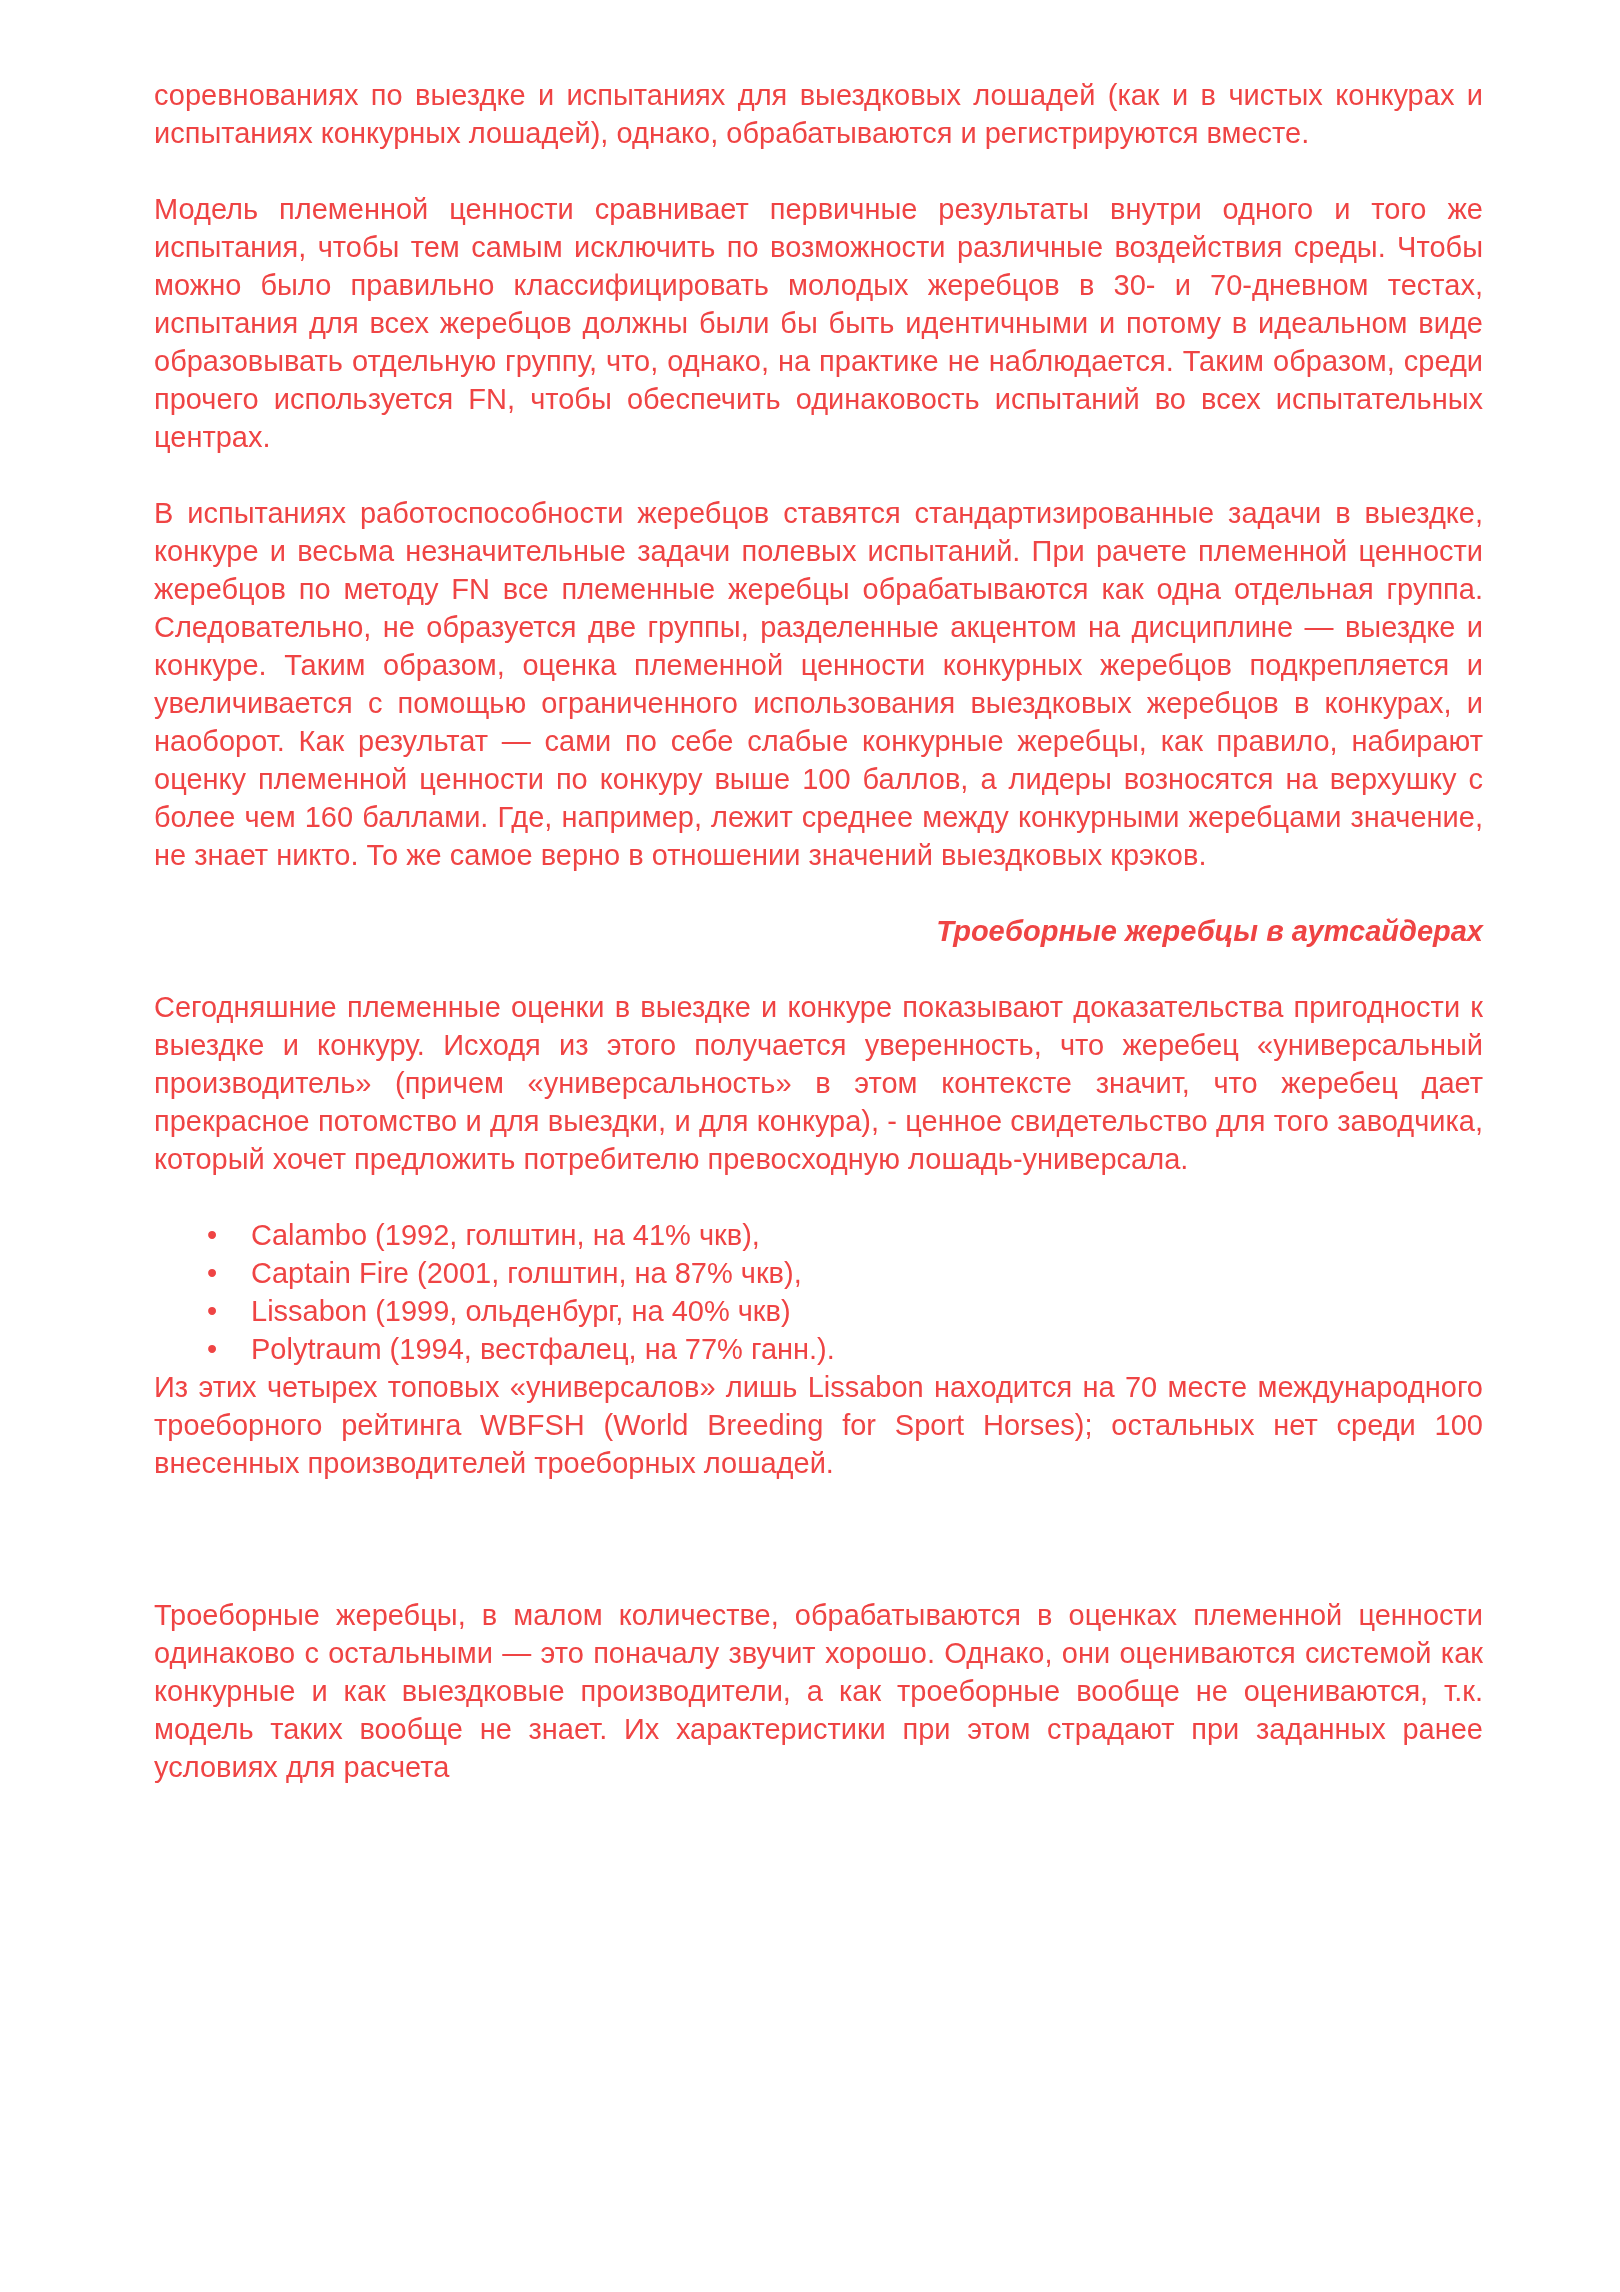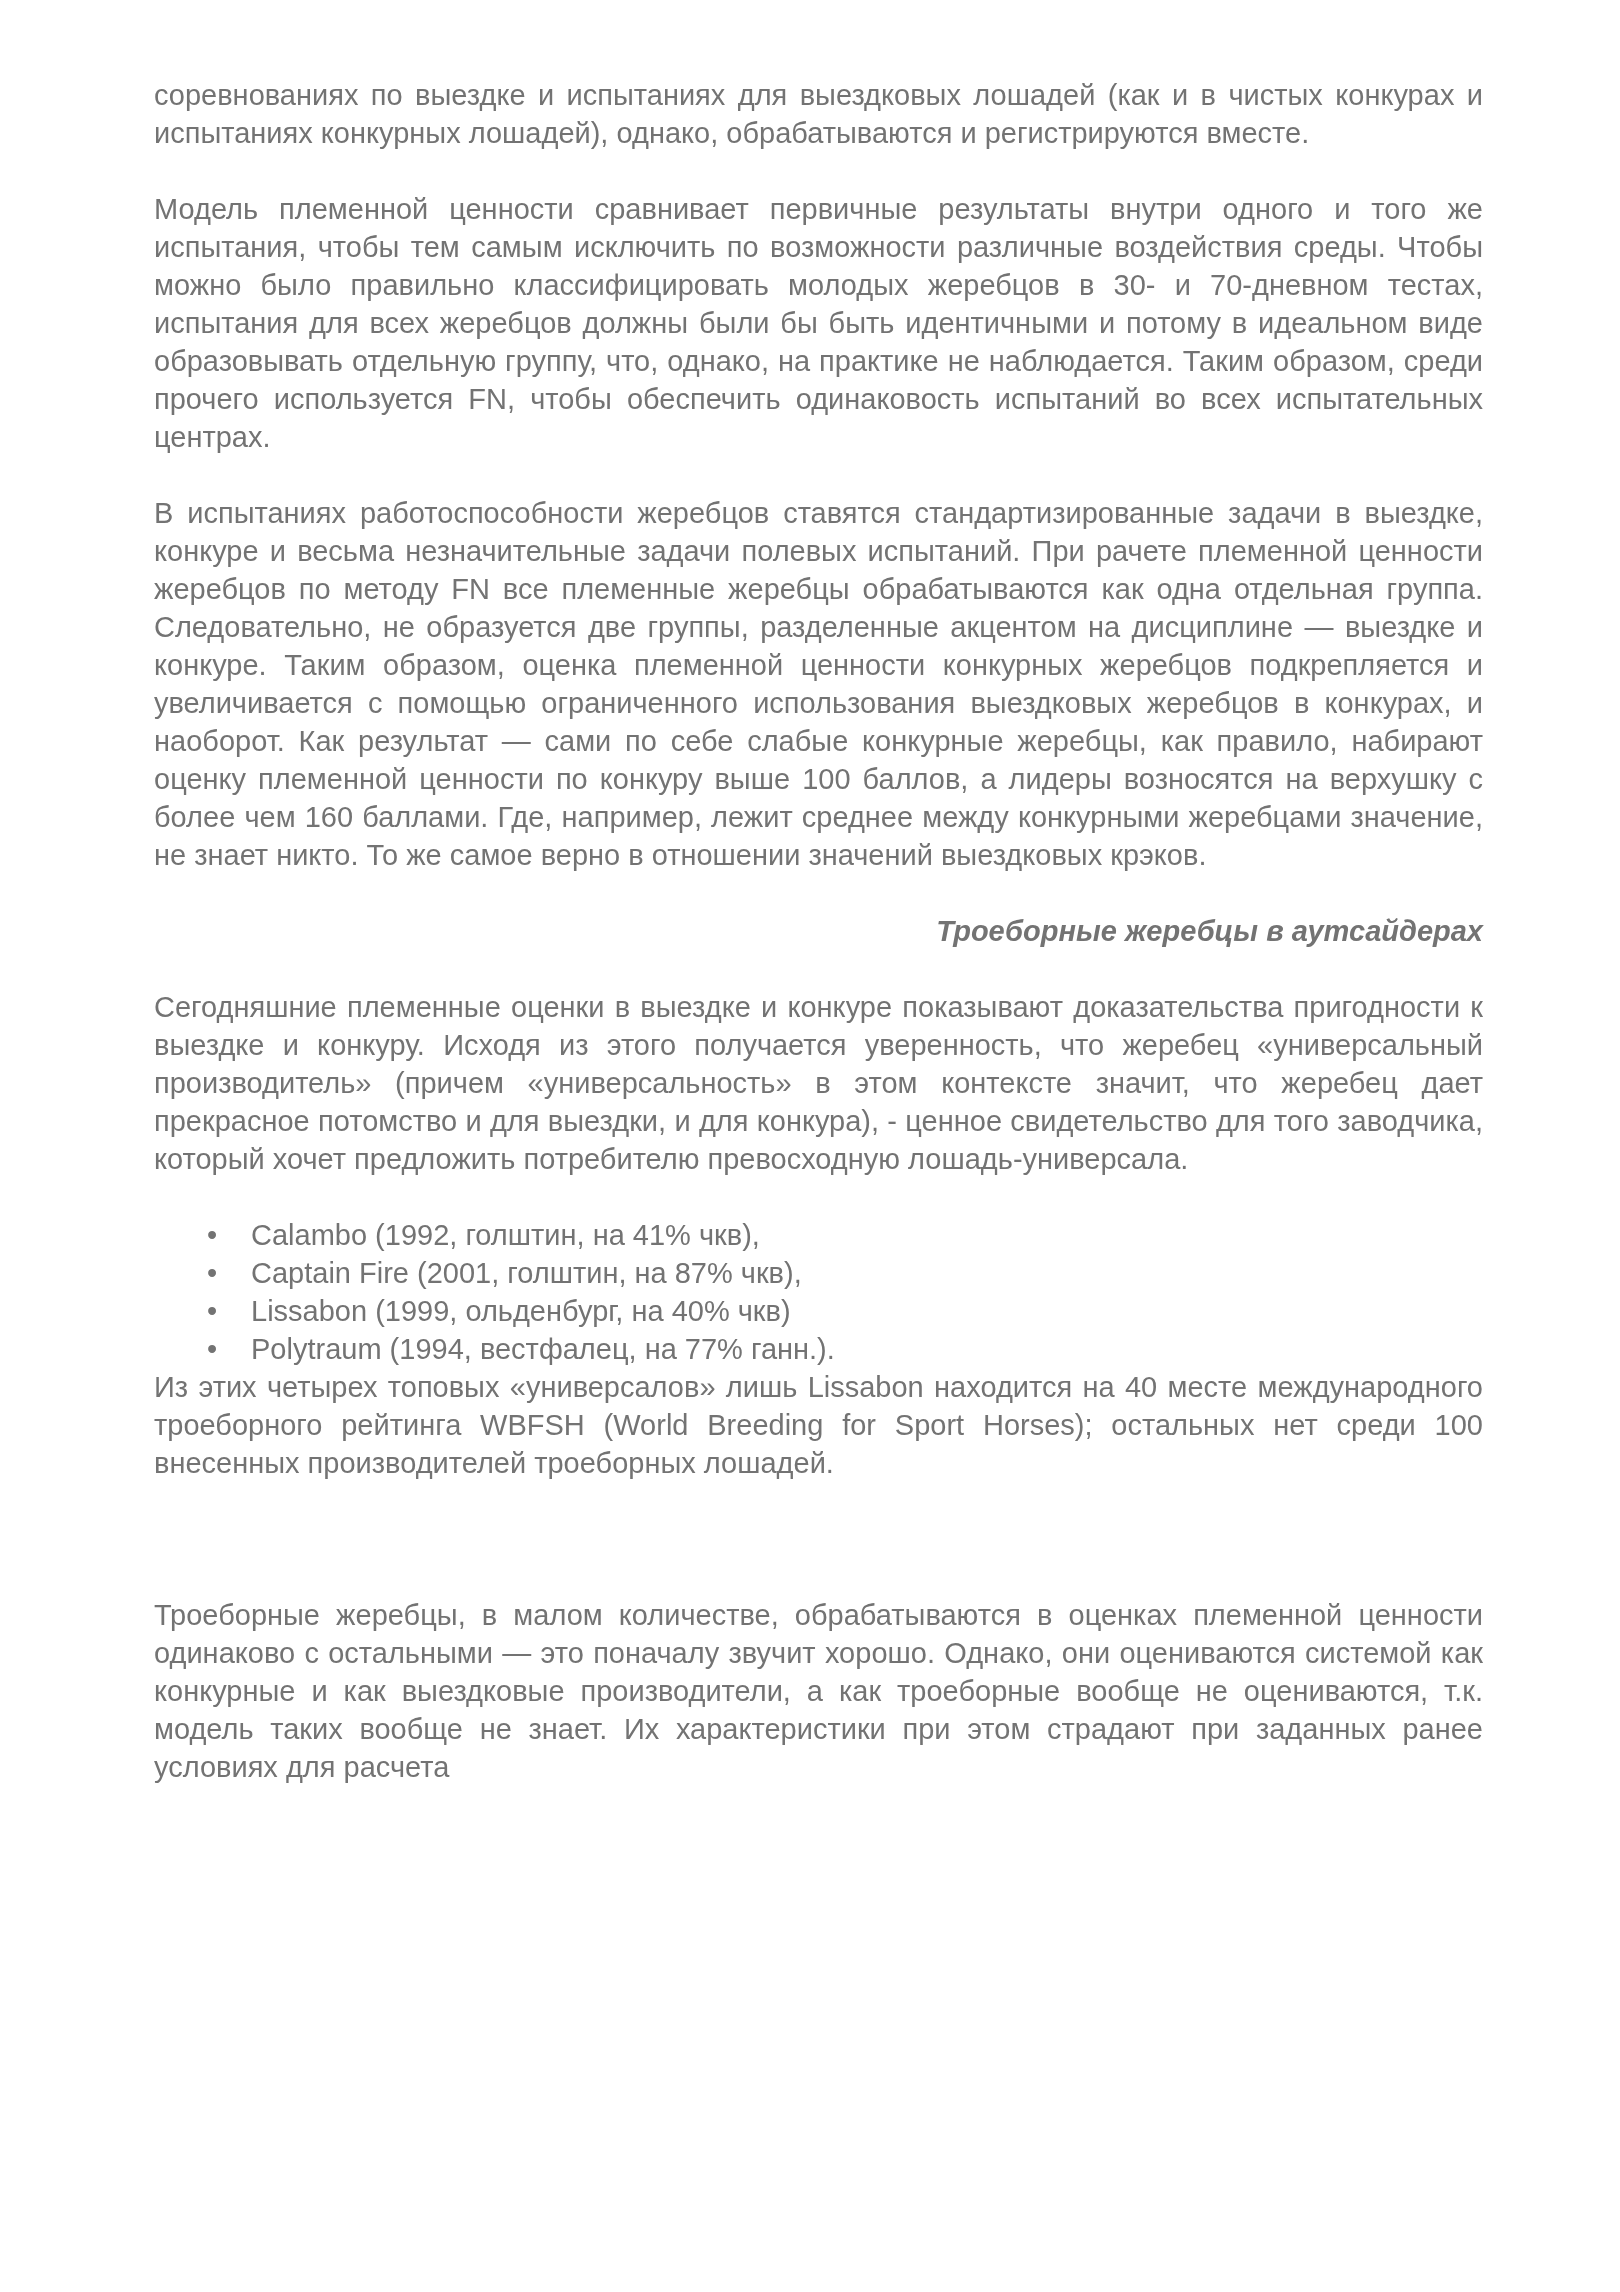--- a/index.html
+++ b/index.html
@@ -1,20 +1,20 @@
 <!DOCTYPE html>
 <html><head>
 <meta charset="utf-8">
 <style>
   html, body { margin:0; padding:0; background:#ffffff; }
   body { width:1620px; height:2293px; position:relative; overflow:hidden; }
   .page {
     position:absolute; left:154px; top:76px; width:1329px;
     font-family:"Liberation Sans", sans-serif;
-    font-size:29px; line-height:38px; color:#737373;
+    font-size:29px; line-height:38px; color:#ef4444;
   }
   p { margin:0; text-align:justify; }
   .gap { height:38px; }
   .heading { font-style:italic; font-weight:bold; text-align:right; }
   ul.bullets { margin:0; padding:0; list-style:none; }
   ul.bullets li { position:relative; padding-left:97px; text-align:left; }
   ul.bullets li .bullet { position:absolute; left:53px; top:0; }
 </style>
 </head>
 <body>
@@ -29,19 +29,19 @@
   <p class="heading">Троеборные жеребцы в аутсайдерах</p>
   <div class="gap"></div>
   <p>Сегодняшние племенные оценки в выездке и конкуре показывают доказательства пригодности к выездке и конкуру. Исходя из этого получается уверенность, что жеребец «универсальный производитель» (причем «универсальность» в этом контексте значит, что жеребец дает прекрасное потомство и для выездки, и для конкура), - ценное свидетельство для того заводчика, который хочет предложить потребителю превосходную лошадь-универсала.</p>
   <div class="gap"></div>
   <ul class="bullets">
     <li><span class="bullet">•</span><span>Calambo (1992, голштин, на 41% чкв),</span></li>
     <li><span class="bullet">•</span><span>Captain Fire (2001, голштин, на 87% чкв),</span></li>
     <li><span class="bullet">•</span><span>Lissabon (1999, ольденбург, на 40% чкв)</span></li>
     <li><span class="bullet">•</span><span>Polytraum (1994, вестфалец, на 77% ганн.).</span></li>
   </ul>
-  <p>Из этих четырех топовых «универсалов» лишь Lissabon находится на 40 месте международного троеборного рейтинга WBFSH (World Breeding for Sport Horses); остальных нет среди 100 внесенных производителей троеборных лошадей.</p>
+  <p>Из этих четырех топовых «универсалов» лишь Lissabon находится на 70 месте международного троеборного рейтинга WBFSH (World Breeding for Sport Horses); остальных нет среди 100 внесенных производителей троеборных лошадей.</p>
   <div class="gap"></div>
   <div class="gap"></div>
   <div class="gap"></div>
   <p>Троеборные жеребцы, в малом количестве, обрабатываются в оценках племенной ценности одинаково с остальными — это поначалу звучит хорошо. Однако, они оцениваются системой как конкурные и как выездковые производители, а как троеборные вообще не оцениваются, т.к. модель таких вообще не знает. Их характеристики при этом страдают при заданных ранее условиях для расчета</p>
 </div>
 
 
 </body></html>

